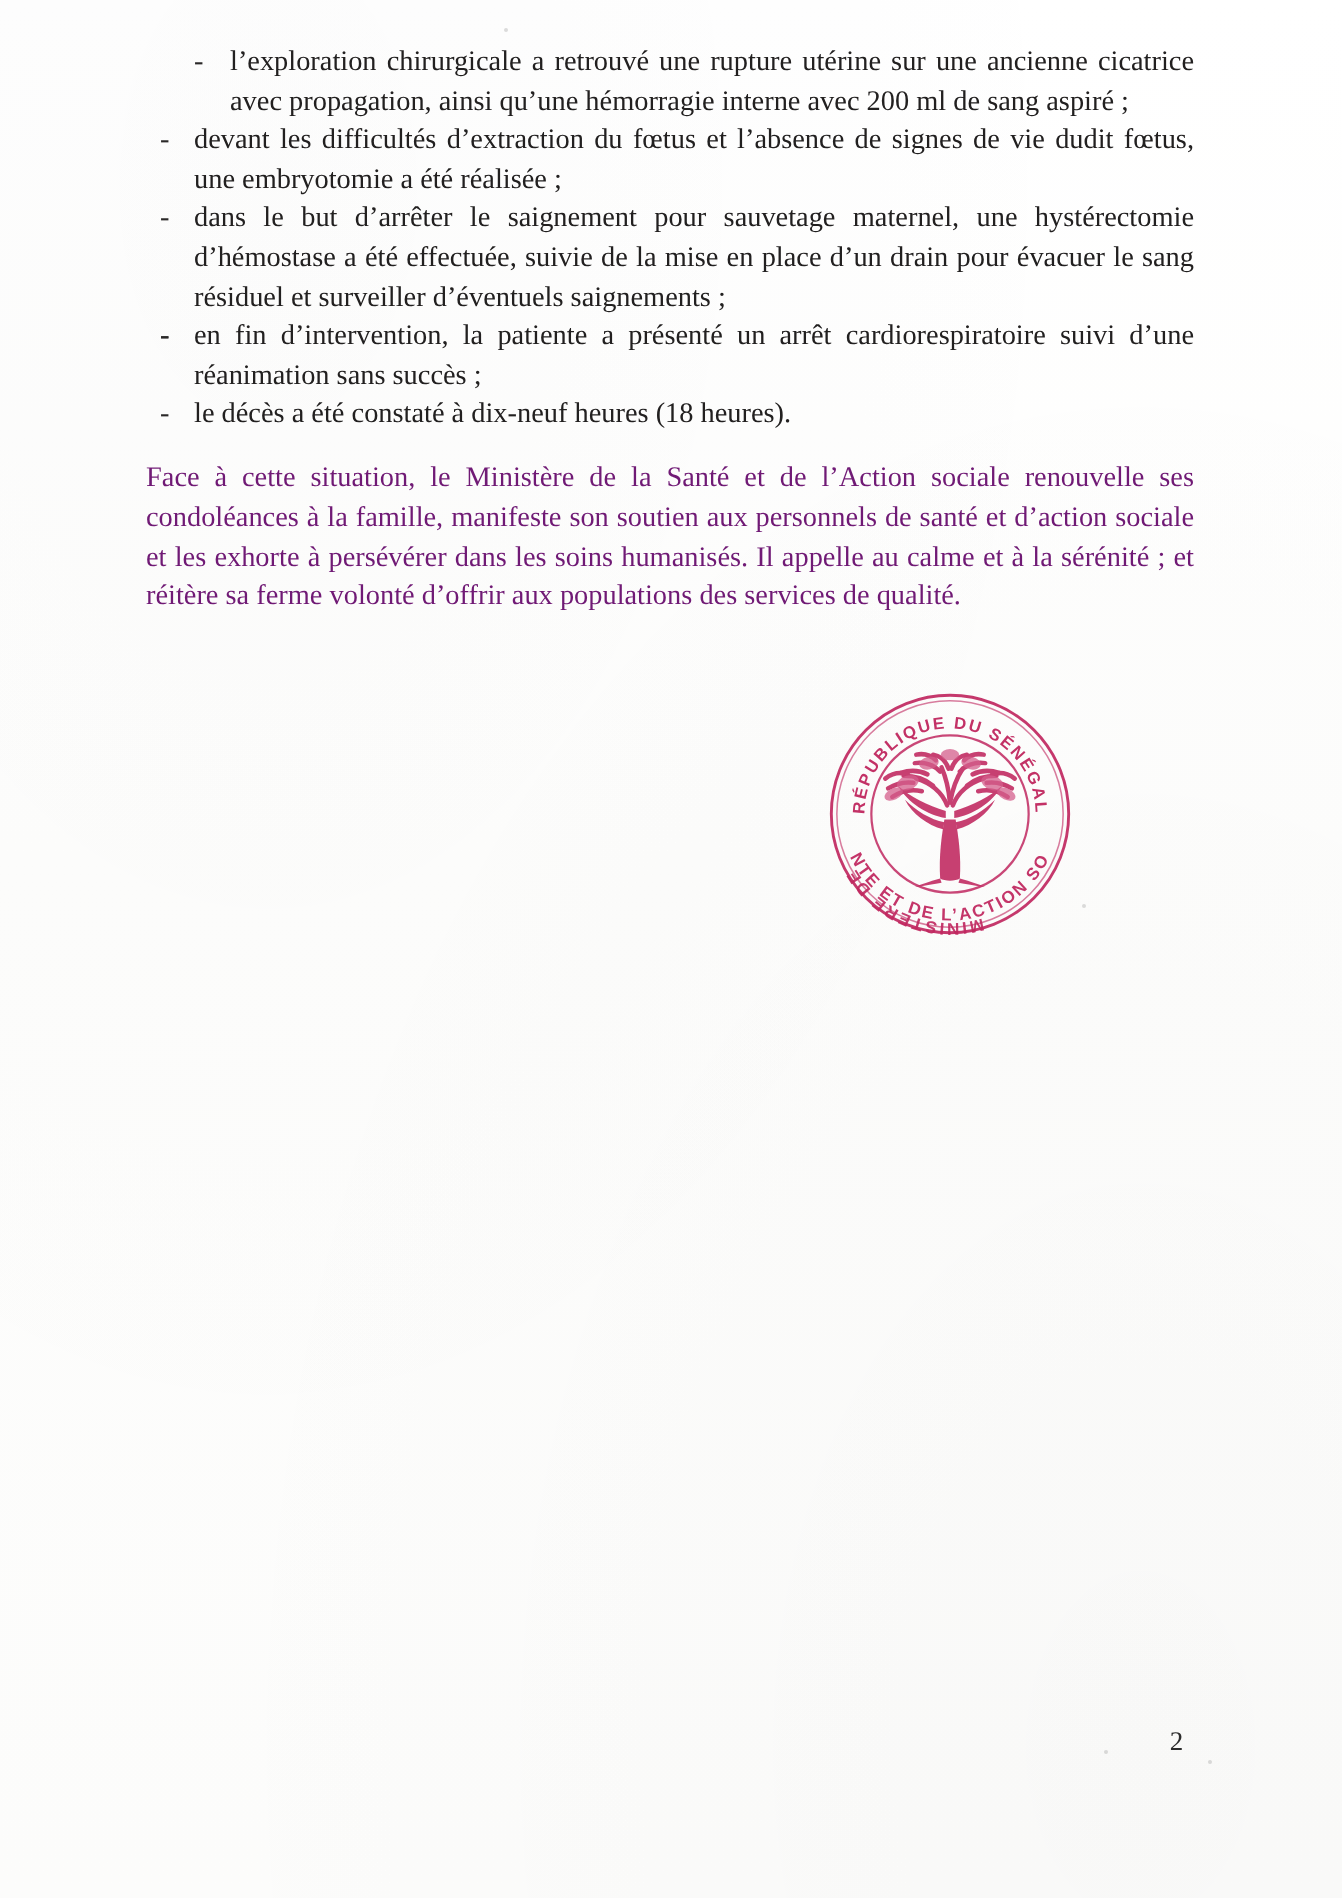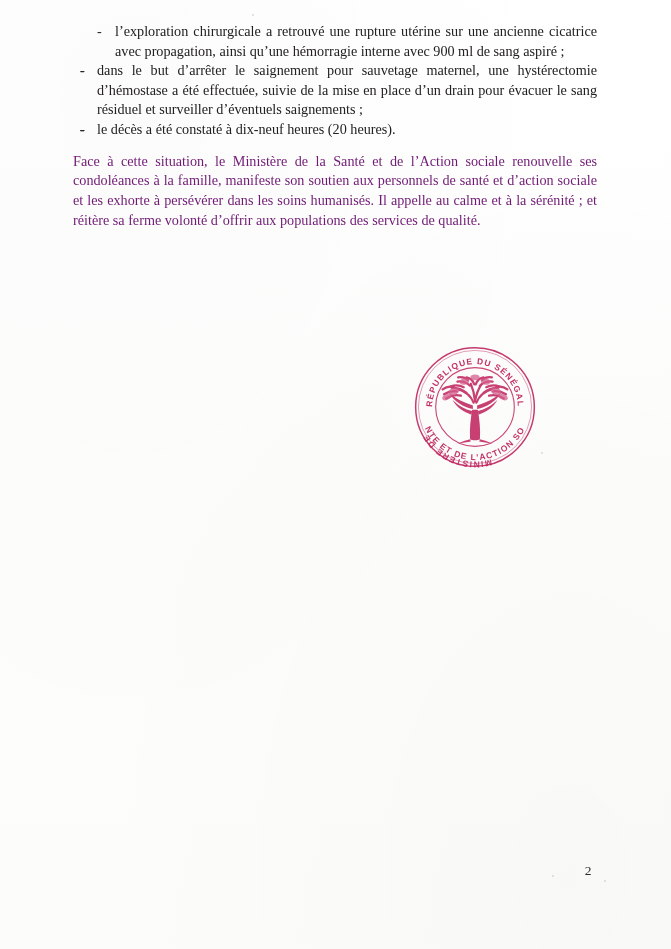--- a/index.html
+++ b/index.html
@@ -125,36 +125,36 @@
 
   <span class="speck" style="left:252px;top:14px;width:2px;height:2px;"></span>
   <span class="speck" style="left:552px;top:875px;width:2px;height:2px;"></span>
   <span class="speck" style="left:604px;top:880px;width:2px;height:2px;"></span>
   <span class="speck" style="left:541px;top:452px;width:2px;height:2px;"></span>
 
   <div id="content">
 
     <ul class="bullets">
       <li class="first">
-        <span class="dash">-</span><span>l’exploration chirurgicale a retrouvé une rupture utérine sur une ancienne cicatrice avec propagation, ainsi qu’une hémorragie interne avec 900 ml de sang aspiré ;</span>
+        <span class="dash">-</span><span>l’exploration chirurgicale a retrouvé une rupture utérine sur une ancienne cicatrice avec propagation, ainsi qu’une hémorragie interne avec 200 ml de sang aspiré ;</span>
+      </li>
+      <li>
+        <span class="dash">-</span><span>devant les difficultés d’extraction du fœtus et l’absence de signes de vie dudit fœtus, une embryotomie a été réalisée ;</span>
+      </li>
+      <li>
+        <span class="dash">-</span><span>dans le but d’arrêter le saignement pour sauvetage maternel, une hystérectomie d’hémostase a été effectuée, suivie de la mise en place d’un drain pour évacuer le sang résiduel et surveiller d’éventuels saignements ;</span>
       </li>
       <li>
         <span class="dash">-</span>
       </li>
       <li>
-        <span class="dash">-</span><span>dans le but d’arrêter le saignement pour sauvetage maternel, une hystérectomie d’hémostase a été effectuée, suivie de la mise en place d’un drain pour évacuer le sang résiduel et surveiller d’éventuels saignements ;</span>
-      </li>
-      <li>
-        <span class="dash">-</span>
-      </li>
-      <li>
-        <span class="dash">-</span>
-      </li>
-      <li>
-        <span class="dash">-</span><span>le décès a été constaté à dix-neuf heures (20 heures).</span>
+        <span class="dash">-</span><span>en fin d’intervention, la patiente a présenté un arrêt cardiorespiratoire suivi d’une réanimation sans succès ;</span>
+      </li>
+      <li>
+        <span class="dash">-</span><span>le décès a été constaté à dix-neuf heures (18 heures).</span>
       </li>
     </ul>
 
     <p class="closing">Face à cette situation, le Ministère de la Santé et de l’Action sociale renouvelle ses condoléances à la famille, manifeste son soutien aux personnels de santé et d’action sociale et les exhorte à persévérer dans les soins humanisés. Il appelle au calme et à la sérénité ; et réitère sa ferme volonté d’offrir aux populations des services de qualité.</p>
   </div>
 
   <div id="seal-wrap">
     <svg viewBox="0 0 200 200" xmlns="http://www.w3.org/2000/svg" aria-hidden="true">
       <defs>
         <path id="arcOuter" d="M 100,100 m -79,0 a 79,79 0 1,1 158,0" transform="rotate(0 100 100)"></path>

